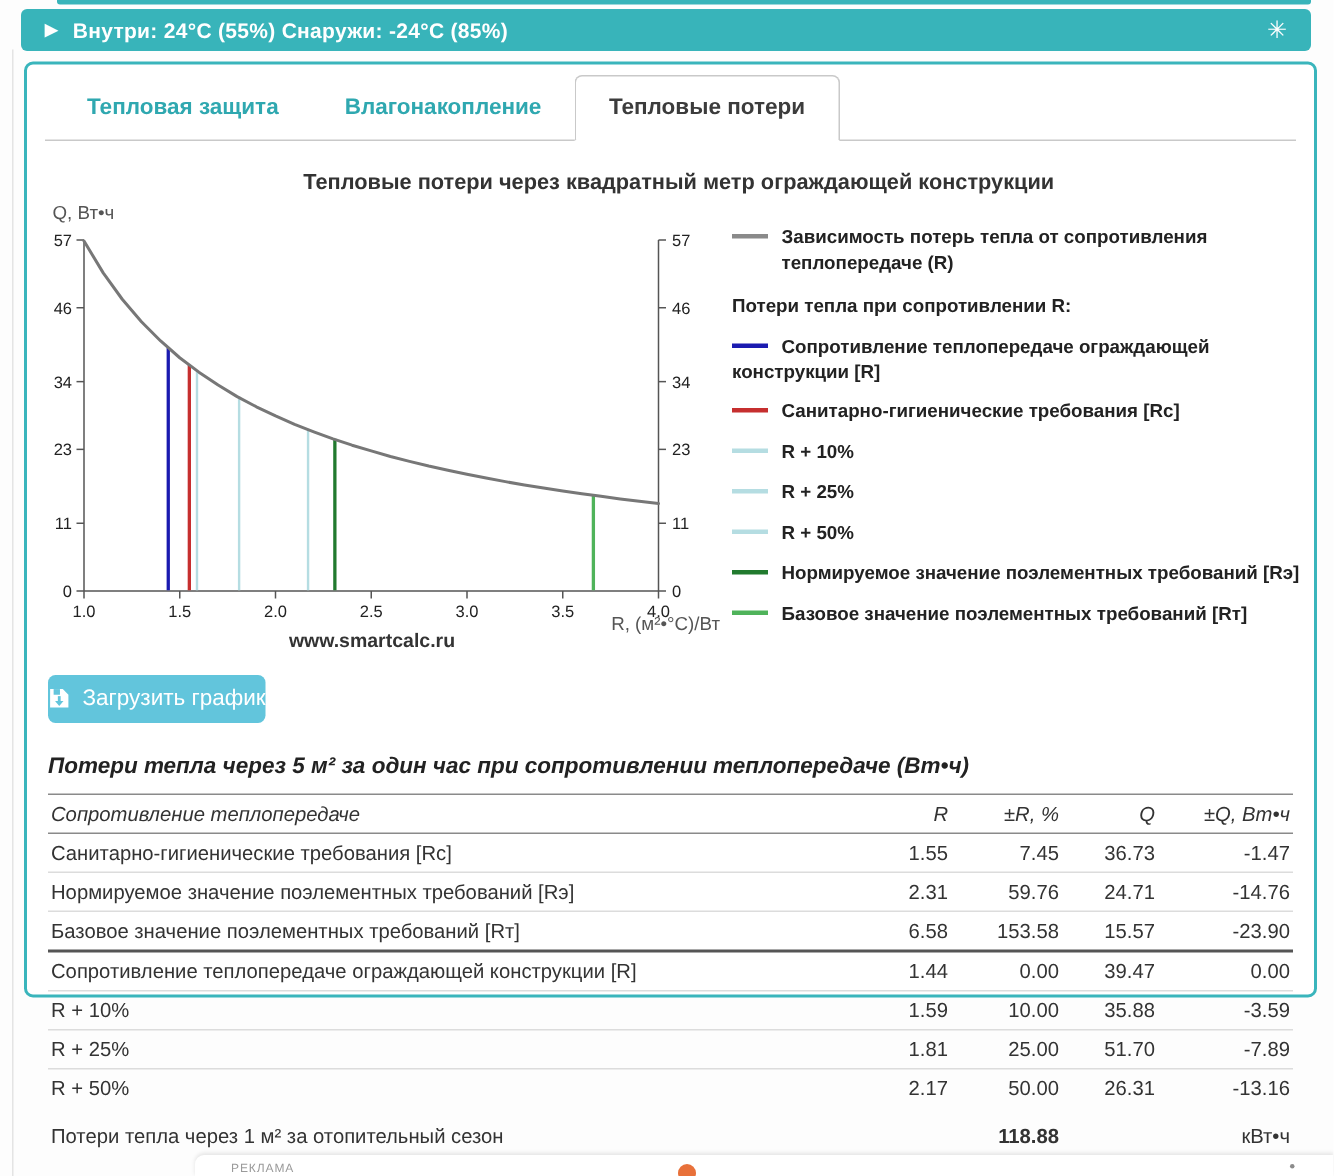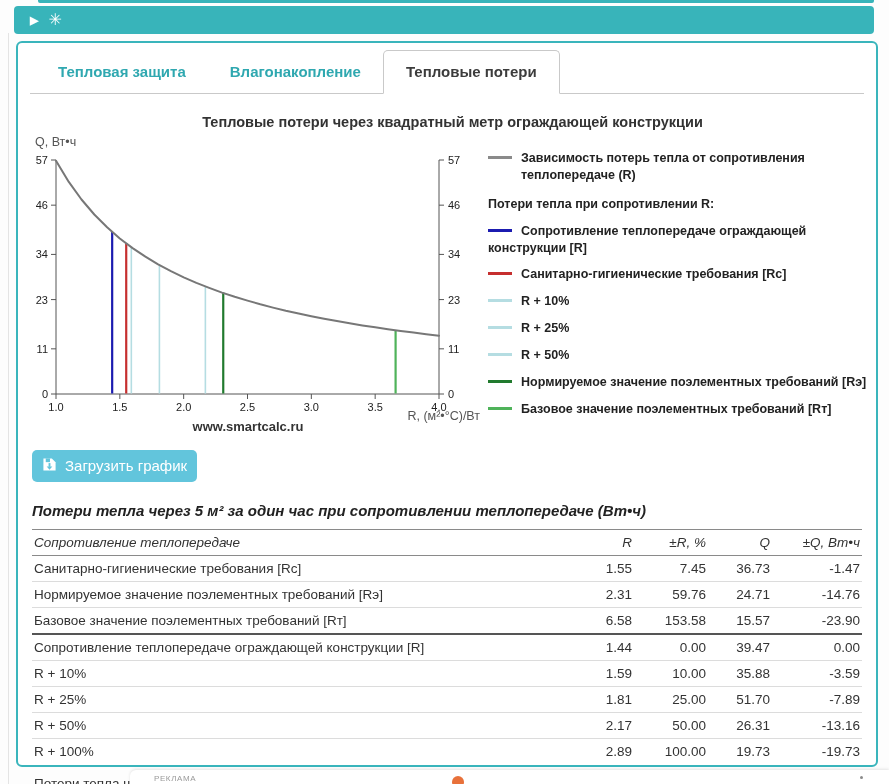--- a/index.html
+++ b/index.html
@@ -16,21 +16,21 @@
 
   
   .header-bar { position:absolute; left:14px; top:6px; width:860px; height:28px;
     background:#38b4ba; border-radius:4px; color:#fff; display:flex; align-items:center;
     padding:0 16px; font-size:14px; font-weight:700; cursor:pointer; }
   .header-bar .arrow { font-size:11px; margin-right:10px; line-height:1; }
   .header-bar .bar-text { flex:1; letter-spacing:.2px; }
   .header-bar .snowflake { font-size:16px; font-family:"DejaVu Sans", sans-serif; line-height:1; }
 
   
-  .panel { position:absolute; left:16px; top:41px; width:862px; height:726px;
+  .panel { position:absolute; left:16px; top:41px; width:862px; height:624px;
     border:2px solid #3ab5bc; border-radius:6px; background:#fff; }
 
   
   .tab-bar { margin:4px 12px 0; border-bottom:1px solid #c9c9c9; display:flex;
     align-items:flex-end; padding-left:6px; height:47px; }
   .tab { padding:12px 22px 13px; font-size:15px; font-weight:700; color:#2fa8b0;
     cursor:pointer; white-space:nowrap; }
   .tab.active { background:#fff; border:1px solid #c9c9c9; border-bottom:1px solid #fff;
     margin-bottom:-1px; border-radius:5px 5px 0 0; color:#3c3c3c; }
 
@@ -44,22 +44,22 @@
   svg.chart .watermark { font-size:13px; font-weight:700; fill:#333; }
 
   .legend { margin:18px 0 0 6px; width:390px; font-size:12.5px; font-weight:700; color:#222; }
   .legend-item { margin-bottom:10px; line-height:1.35; }
   .legend-item.hang { padding-left:33px; text-indent:-33px; }
   .legend-subheader { margin:12px 0 10px; }
   .swatch { display:inline-block; width:24px; height:3px; margin-right:9px; vertical-align:3px; }
 
   
   .dl-btn { margin:16px 0 0 14px; background:#62c5dc; color:#fff; border:none;
-    border-radius:5px; font-size:15px; padding:7px 10px 8px; display:inline-flex;
-    gap:8px; cursor:pointer; font-family:inherit; }
+    border-radius:5px; font-size:15px; padding:7px 0 8px; display:inline-flex;
+    align-items:center; gap:8px; cursor:pointer; font-family:inherit; }
   .dl-btn svg { display:block; }
 
   
   .table-title { margin:20px 14px 0; font-style:italic; font-weight:700; font-size:15px; color:#222; }
   table.hl { margin:10px 14px 0; width:calc(100% - 28px); border-collapse:collapse;
     font-size:13.5px; color:#333; }
   table.hl th { font-style:italic; font-weight:400; text-align:right; padding:5px 2px;
     border-top:1px solid #8a8a8a; border-bottom:1px solid #8a8a8a; color:#333; }
   table.hl th.label-col { text-align:left;margin-top:43px; }
   table.hl td { padding:5px 2px; border-bottom:1px solid #dcdcdc; text-align:right; }
@@ -81,20 +81,21 @@
     border-radius:50%; background:#8b8b8b; cursor:pointer; }
 </style>
 </head>
 <body>
 
 <div class="edge-line"></div>
 <div class="top-strip"></div>
 
 <div class="header-bar">
   <span class="arrow">▶</span>
+  <span class="bar-text">Внутри: 24°С (55%) Снаружи: -24°С (85%)</span>
   <span class="snowflake">✳</span>
 </div>
 
 <div class="panel">
 
   <div class="tab-bar">
     <div class="tab">Тепловая защита</div>
     <div class="tab">Влагонакопление</div>
     <div class="tab active">Тепловые потери</div>
   </div>
@@ -243,27 +244,20 @@
           <td class="num">51.70</td>
           <td class="num">-7.89</td>
         </tr>
         <tr class="">
           <td class="label">R + 50%</td>
           <td class="num">2.17</td>
           <td class="num">50.00</td>
           <td class="num">26.31</td>
           <td class="num">-13.16</td>
         </tr>
-        <tr class="">
-          <td class="label">R + 100%</td>
-          <td class="num">2.89</td>
-          <td class="num">100.00</td>
-          <td class="num">19.73</td>
-          <td class="num">-19.73</td>
-        </tr>
       </tbody>
     <tbody class="summary">
         <tr>
           <td colspan="2" class="label">Потери тепла через 1 м² за отопительный сезон</td>
           <td class="sum-val">118.88</td>
           <td colspan="2" class="sum-unit">кВт•ч</td>
         </tr>
       </tbody>
   </table>
 

